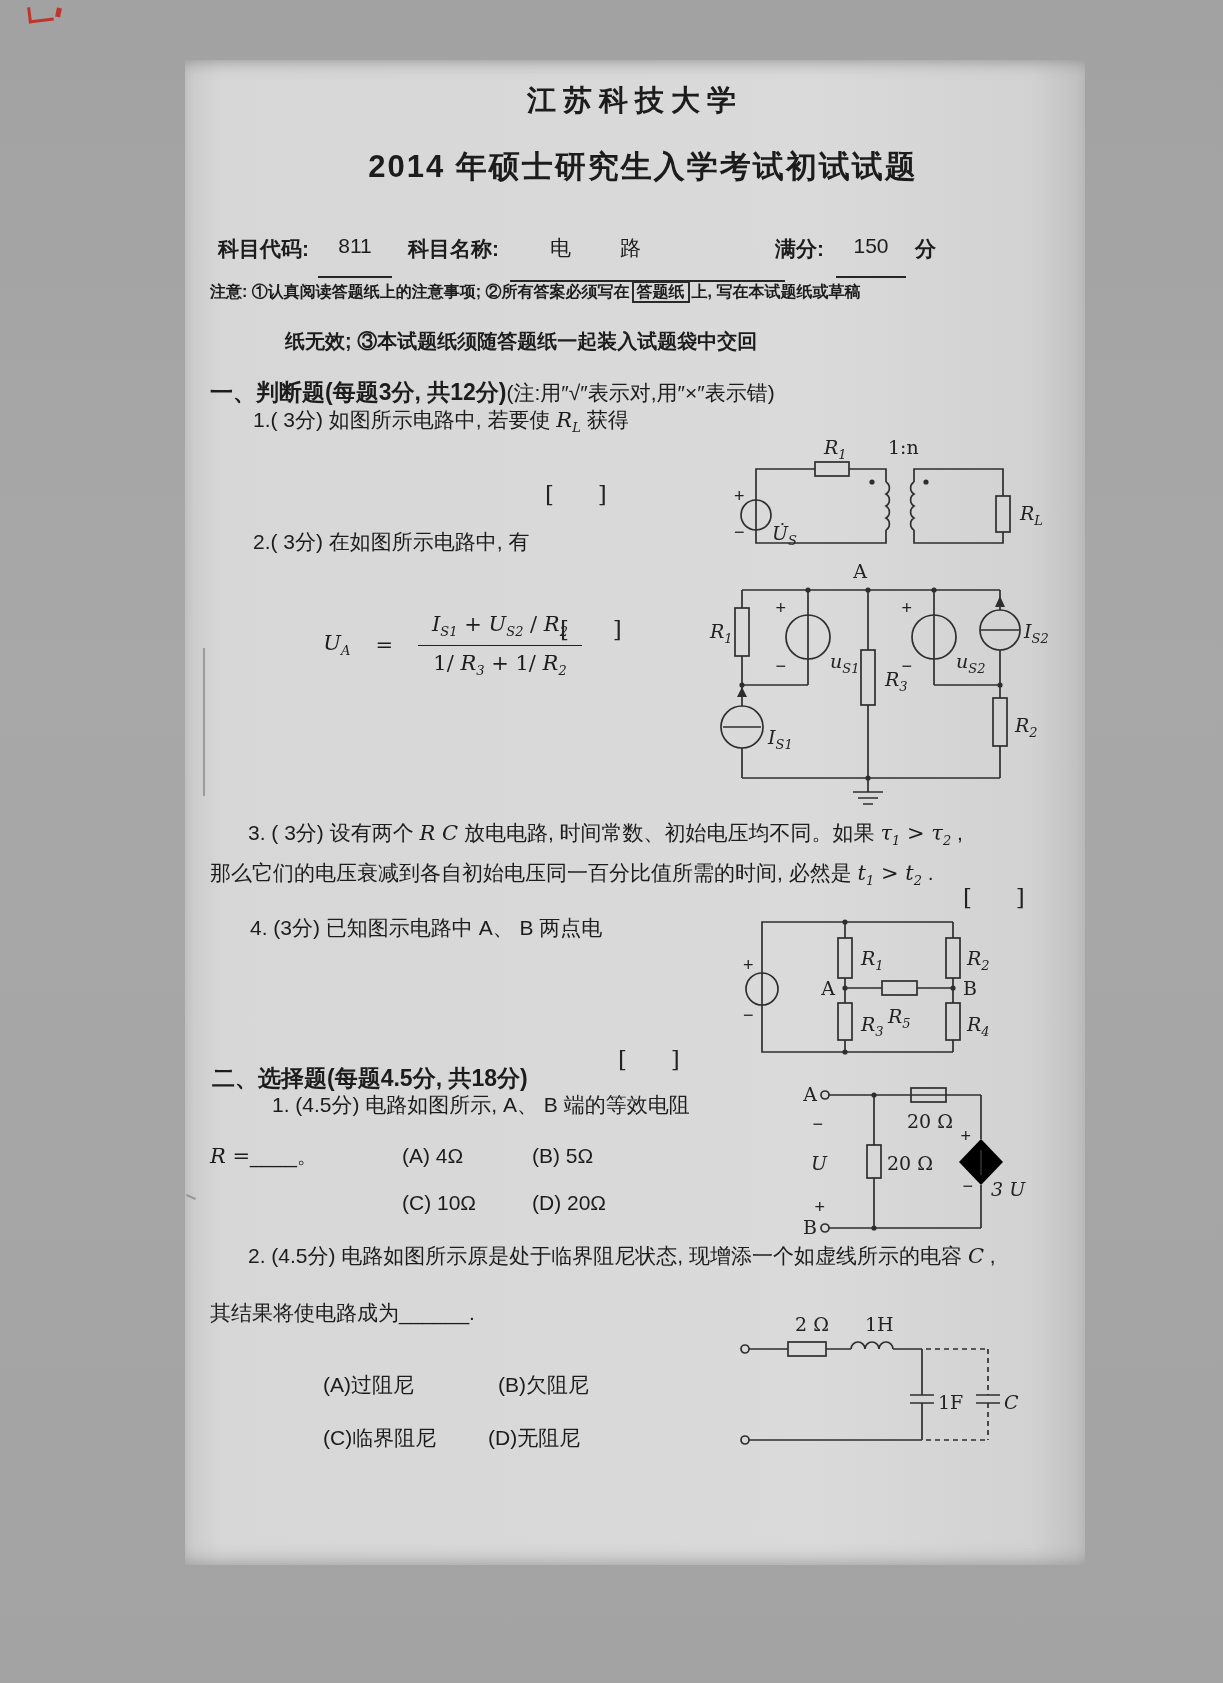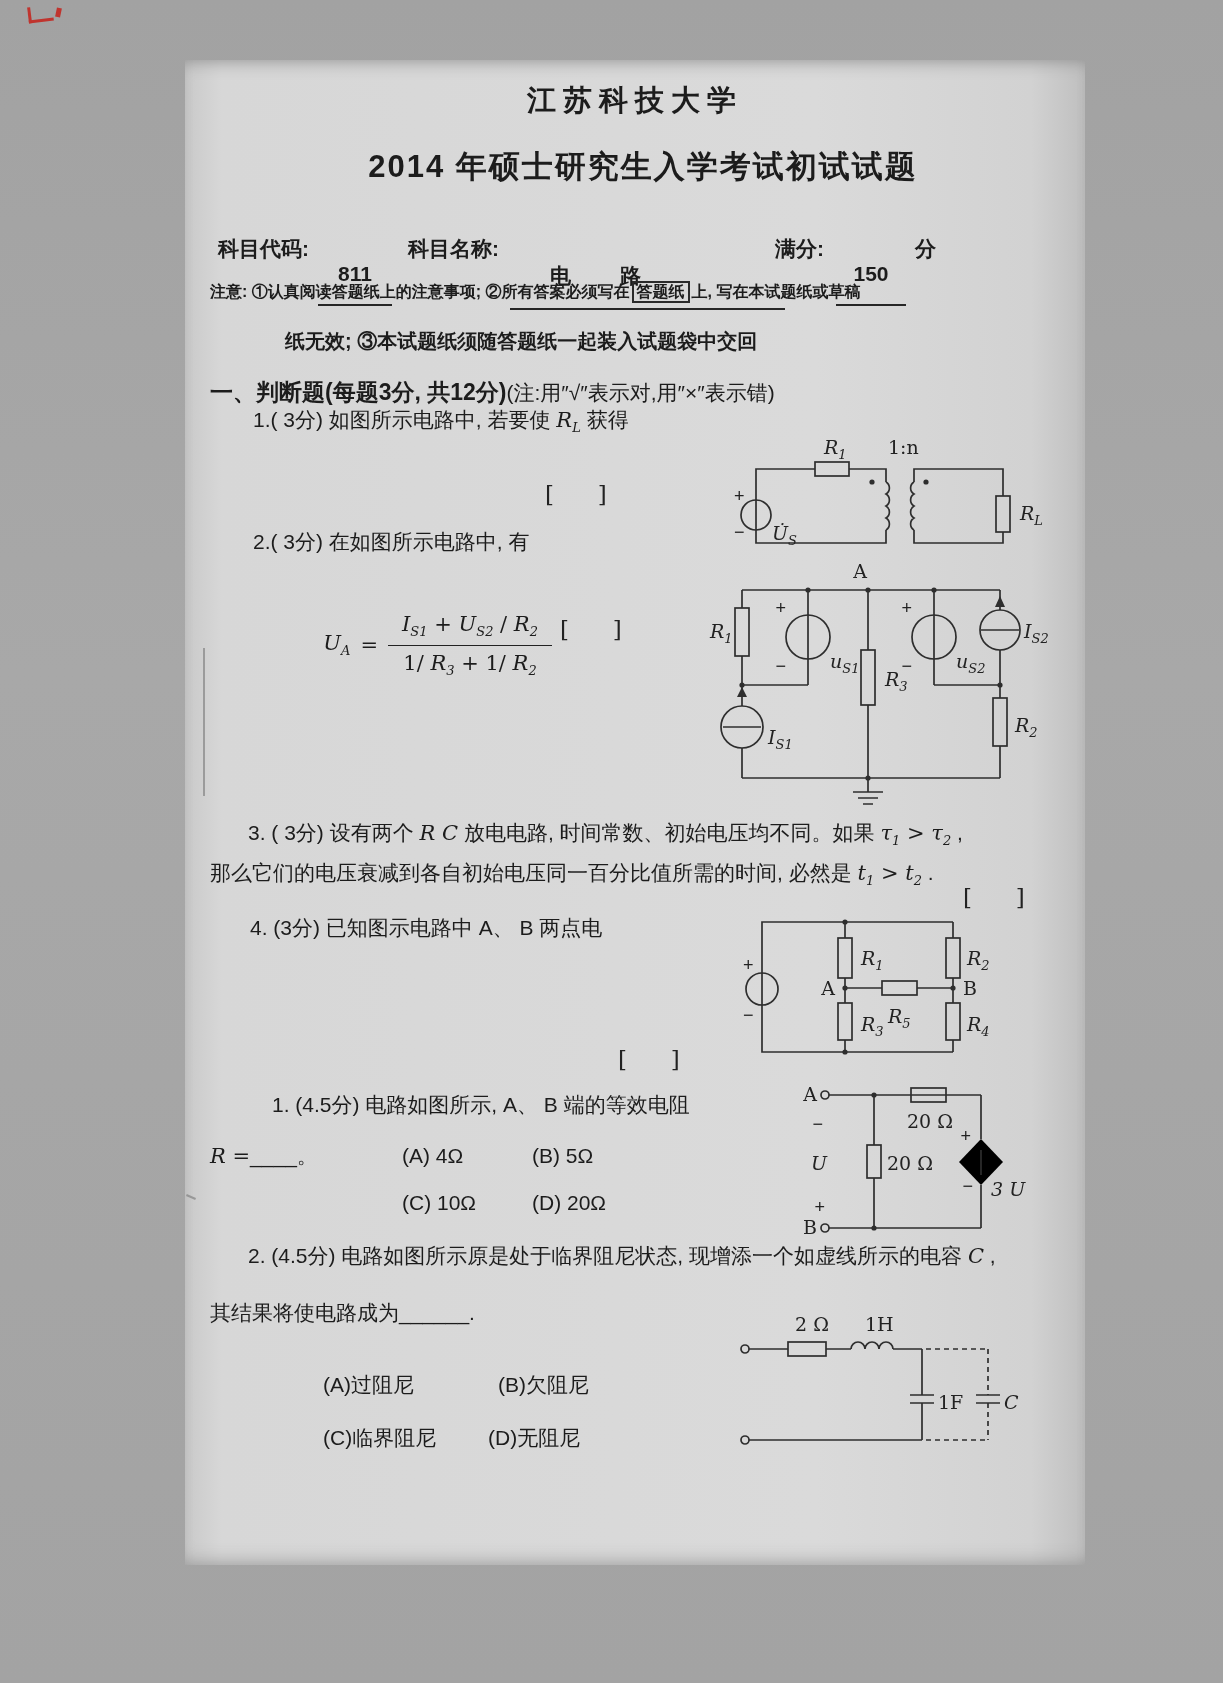--- a/index.html
+++ b/index.html
@@ -10,23 +10,23 @@
         background:linear-gradient(90deg,#c9c9c9 0%,#d7d7d7 4%,#dadada 70%,#d2d2d2 94%,#bfbfbf 100%);
         box-shadow:inset 0 12px 18px -12px #8a8a8a, inset 0 -14px 20px -14px #909090;}
   .tx{position:absolute;white-space:pre;line-height:1.25;font-size:21px;}
   .bold{font-weight:700;}
   .v{font-family:"DejaVu Serif",serif;font-style:italic;}
   .v sub{font-size:0.62em;}
   .op{font-family:"DejaVu Serif",serif;}
   .br{font-family:"DejaVu Serif",serif;font-size:23px;color:#222;}
   .t-univ{left:185px;top:82px;width:900px;text-align:center;font-size:29px;font-weight:700;letter-spacing:7px;}
   .t-title{left:185px;top:148px;width:916px;text-align:center;font-size:31px;font-weight:700;letter-spacing:2px;}
-  .uline{position:absolute;border-bottom:2px solid #262626;font-weight:700;font-size:21px;text-align:center;padding-bottom:18px;margin-top:28px;}
+  .uline{position:absolute;border-bottom:2px solid #262626;font-weight:400;font-size:21px;text-align:center;padding-bottom:18px;}
   .boxed{display:inline-block;border:2px solid #2a2a2a;padding:0 3px;margin:0 2px;line-height:1.15;}
-  .feq{display:inline-flex;align-items:center;gap:10px;font-size:21px;}
+  .feq{display:inline-flex;align-items:center;gap:25px;font-size:21px;}
   .frac{display:inline-flex;flex-direction:column;text-align:center;}
   .num{border-bottom:1.8px solid #222;padding:0 14px 4px;}
   .den{padding-top:4px;}
   .sqrt{display:inline-flex;align-items:flex-start;}
   .rad{font-family:"DejaVu Serif",serif;font-size:27px;line-height:1;transform:translateY(-2px);}
   .rc{border-top:1.8px solid #222;padding:1px 6px 0 3px;}
   .fig{position:absolute;}
   .fig path,.fig rect,.fig circle,.fig ellipse{fill:none;stroke:#2e2e2e;stroke-width:1.7;}
   .fig polygon.arr{fill:#2e2e2e;stroke:none;}
   .fig circle.dot{fill:#2e2e2e;stroke:none;}
@@ -181,20 +181,21 @@
     <text class="sg" x="8" y="116">−</text>
     <text x="126" y="60"><tspan>R</tspan><tspan class="s" dy="5">1</tspan></text>
     <text x="232" y="60"><tspan>R</tspan><tspan class="s" dy="5">2</tspan></text>
     <text class="up" x="100" y="90" text-anchor="end">A</text>
     <text class="up" x="228" y="90">B</text>
     <text x="153" y="118"><tspan>R</tspan><tspan class="s" dy="5">5</tspan></text>
     <text x="126" y="126"><tspan>R</tspan><tspan class="s" dy="5">3</tspan></text>
     <text x="232" y="126"><tspan>R</tspan><tspan class="s" dy="5">4</tspan></text>
   </svg>
 
+  <div class="tx bold" style="left:212px;top:1064px;font-size:23px">二、选择题(每题4.5分, 共18分)</div>
   <div class="tx" style="left:272px;top:1092px">1. (4.5分) 电路如图所示, A、 B 端的等效电阻</div>
   <div class="tx" style="left:210px;top:1143px"><span class="v">R</span><span class="op"> =</span><span>____</span><span>。</span></div>
   <div class="tx" style="left:402px;top:1143px">(A) 4Ω</div>
   <div class="tx" style="left:532px;top:1143px">(B) 5Ω</div>
   <div class="tx" style="left:402px;top:1190px">(C) 10Ω</div>
   <div class="tx" style="left:532px;top:1190px">(D) 20Ω</div>
 
   <svg class="fig" style="left:795px;top:1080px" width="245" height="165" viewBox="0 0 245 165">
     <g>
       <path d="M34 15 H186 M34 148 H186"></path>

